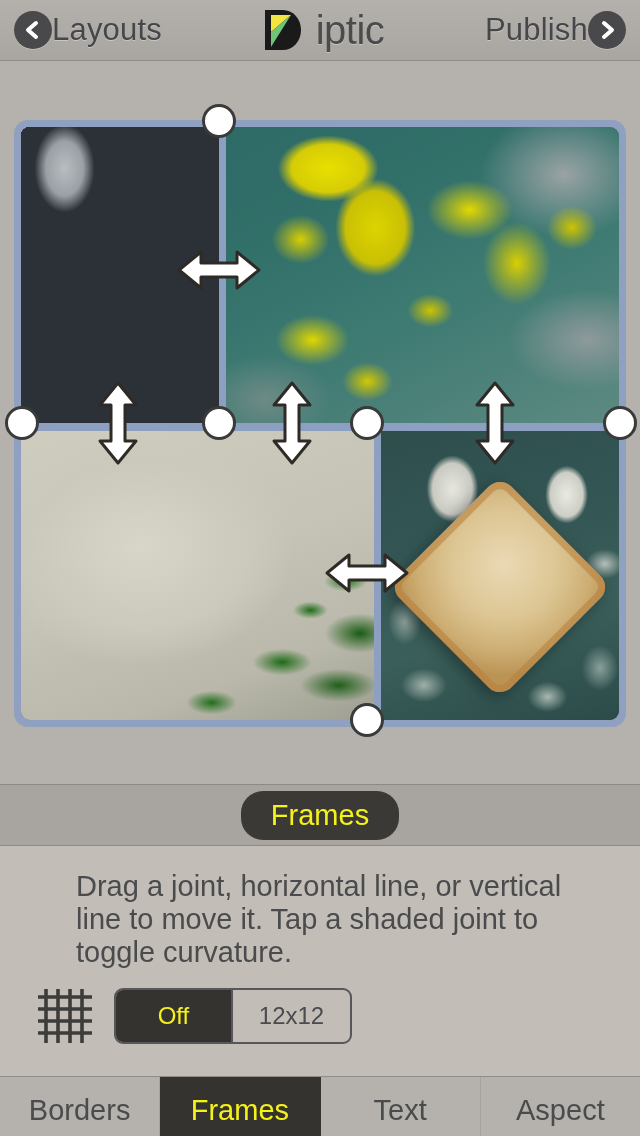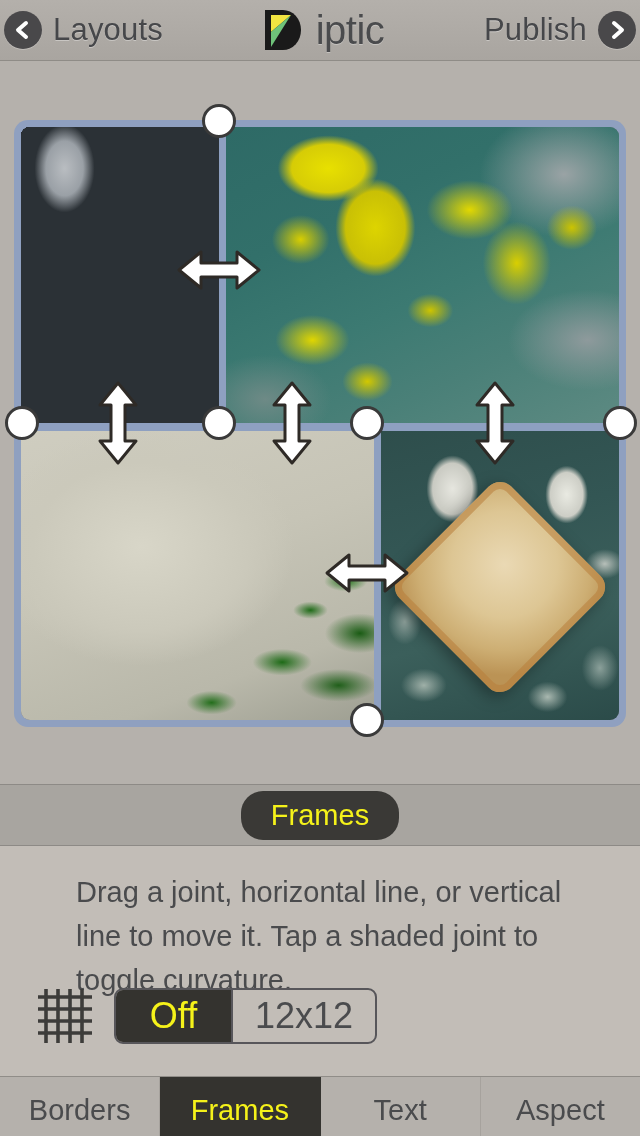--- a/index.html
+++ b/index.html
@@ -12,22 +12,22 @@
   #app { position: relative; width: 640px; height: 1136px; }
 
   
   .header {
     position: absolute; left:0; top:0; width:640px; height:61px;
     background: linear-gradient(#b4b0ab, #a9a5a0);
     border-bottom: 1px solid #8f8c87;
     display: flex; align-items: center;
   }
   .nav-btn {
-    display: flex; align-items: center; gap: 11px;
-    padding: 0 4px; height: 61px; cursor: pointer;
+    display: flex; align-items: center; 
+    padding: 0 14px; height: 61px; cursor: pointer;
   }
   .circ-icon {
     width: 38px; height: 38px; border-radius: 50%;
     background: #49484a;
     display: flex; align-items: center; justify-content: center;
     box-shadow: 0 1px 0 rgba(255,255,255,.25);
     flex: 0 0 auto;
   }
   .circ-icon svg { display:block; }
   .nav-label {
@@ -170,35 +170,35 @@
     cursor:pointer;
   }
 
   
   .info-panel {
     position:absolute; left:0; top:846px; width:640px; height:222px;
     background:#c2bdb7;
   }
   .help-text {
     position:absolute; left:76px; top:24px; width:500px;
-    font-size: 29px; line-height: 44px; color:#4a4b4d;
+    font-size: 29px; line-height: 33px; color:#4a4b4d;
   }
   .grid-row {
     position:absolute; left:34px; top:139px;
     display:flex; align-items:center; gap:18px;
   }
   .grid-icon { width:62px; height:62px; display:block; }
   .segmented {
     display:flex; border:2px solid #57565a; border-radius:9px;
     overflow:hidden; height:56px;
   }
   .seg {
     display:flex; align-items:center; justify-content:center;
     min-width:117px; padding:0 22px;
-    font-size:36px; color:#4a4b4d;
+    font-size:24px; color:#4a4b4d;
     background:#c2bdb7;
     border-right:2px solid #57565a;
     cursor:pointer;
   }
   .seg:last-child { border-right:none;border-radius:11px; }
   .seg.active { background:#34332f; color:#f5f21a; }
 
   
   .tabbar {
     position:absolute; left:0; top:1068px; width:640px; height:68px;

